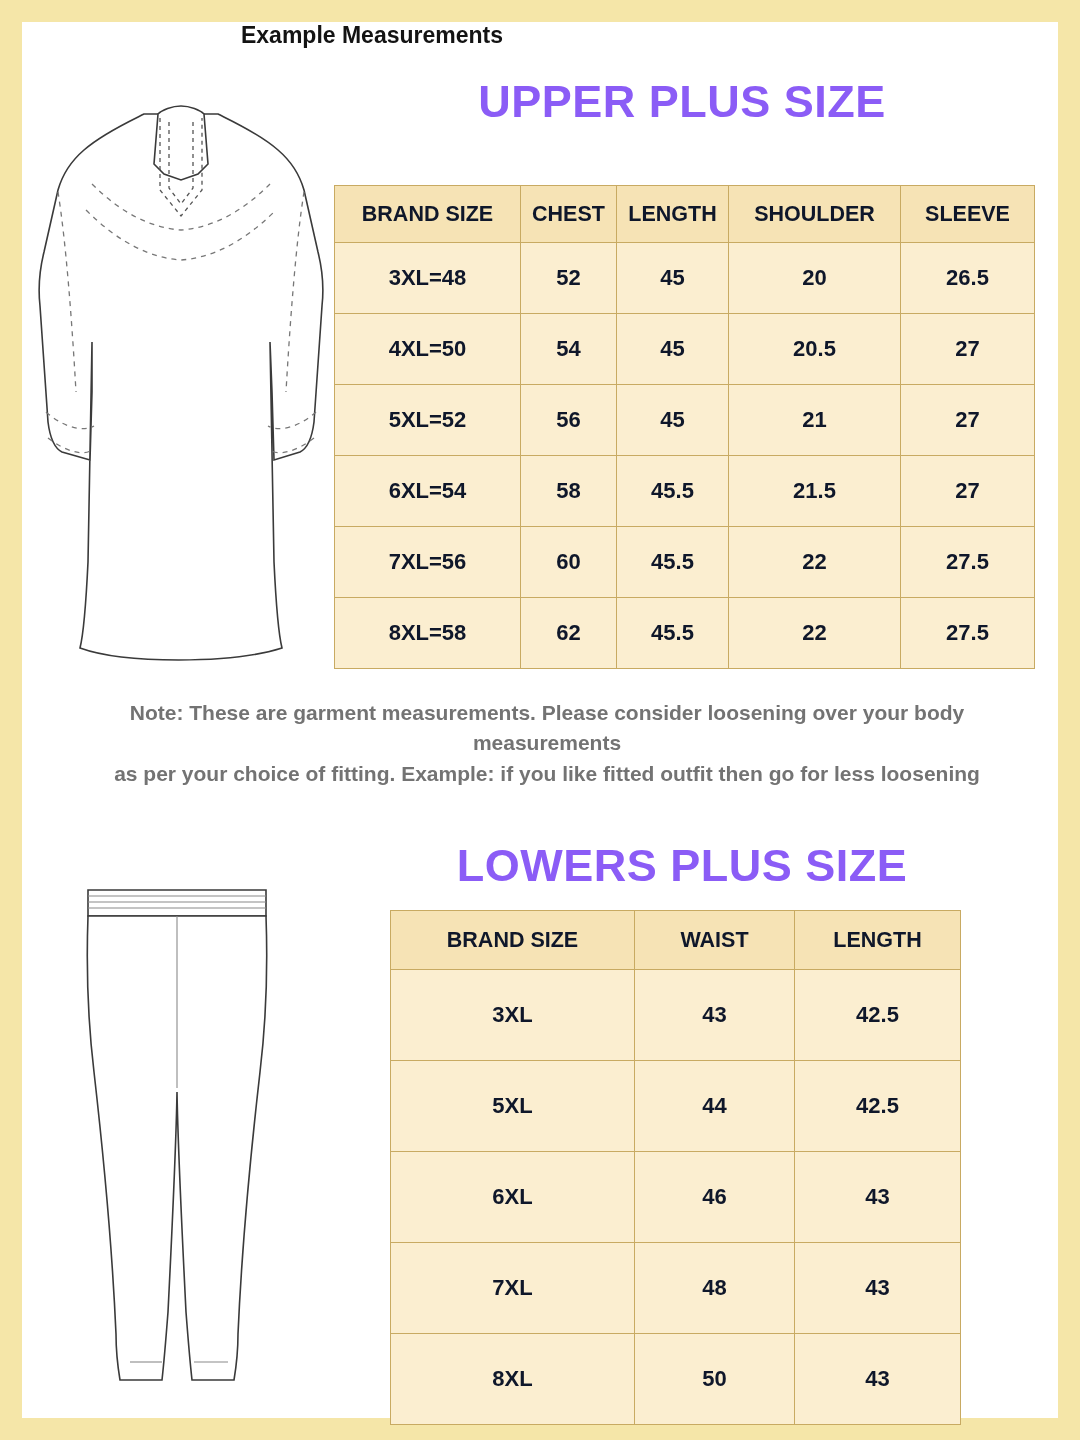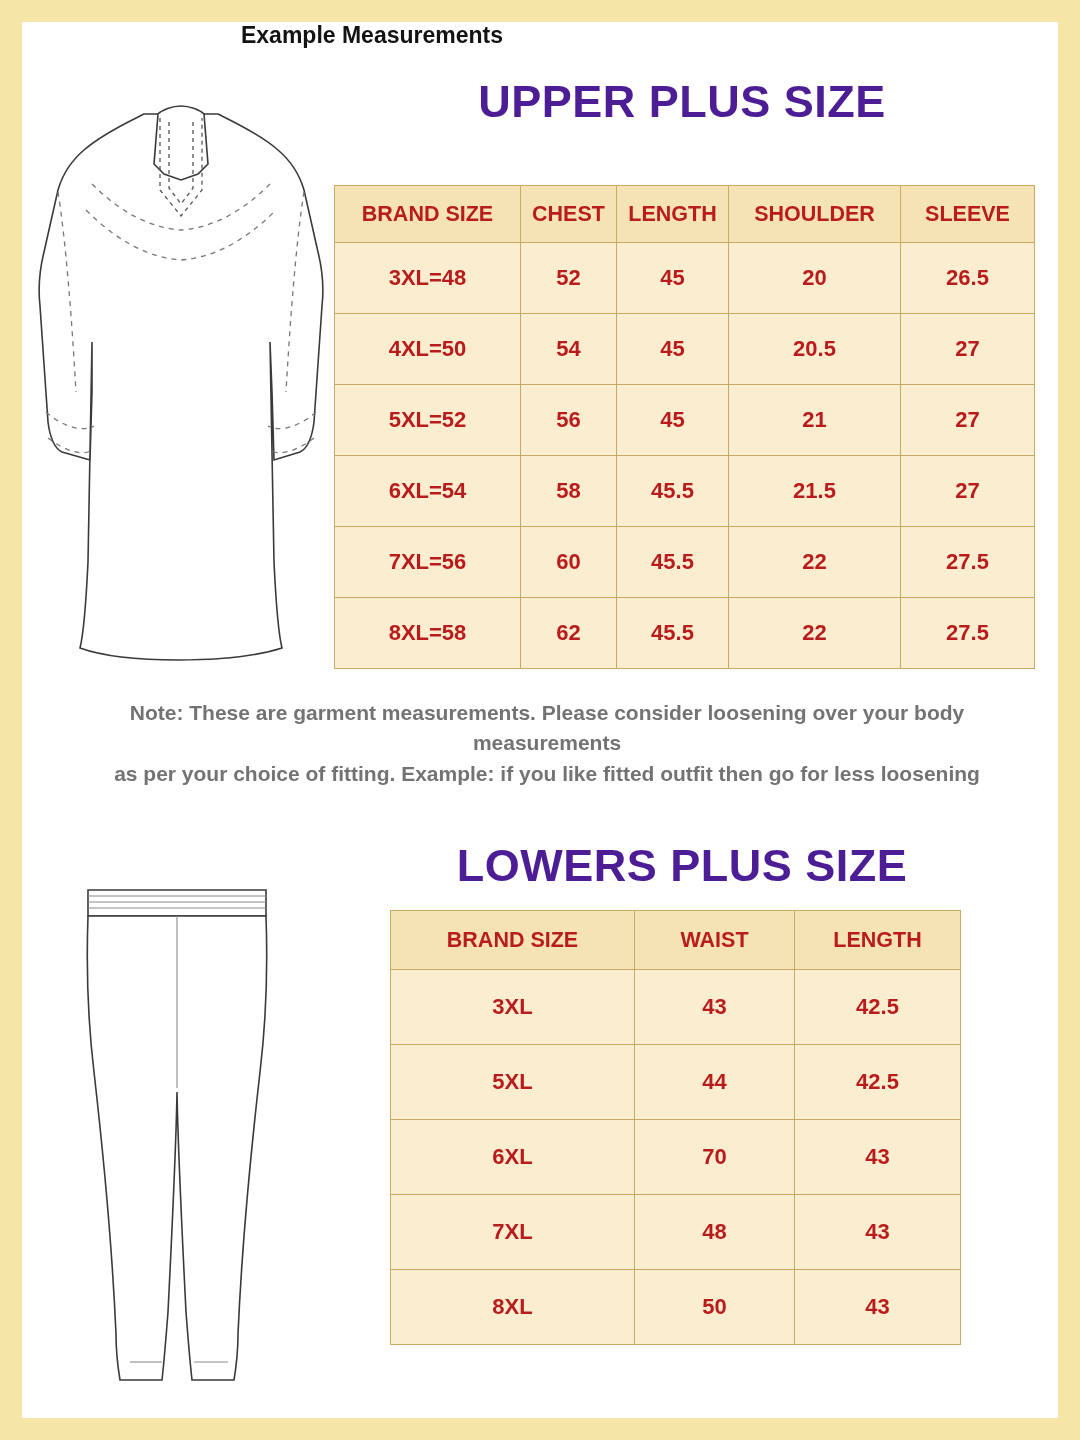--- a/index.html
+++ b/index.html
@@ -26,21 +26,21 @@
   .upper-section {
     position: absolute;
     left: 0;
     top: 0;
     width: 1036px;
     height: 740px;
   }
   .title {
     position: absolute;
     font-weight: bold;
-    color: #4c1d95;
+    color: #8b5cf6;
     text-align: center;
     letter-spacing: 0.5px;
   }
   #upper-title {
     left: 310px;
     top: 54px;
     width: 700px;
     font-size: 45px;
   }
   #upper-subtitle {
@@ -53,21 +53,21 @@
     color: #131313;
   }
 
   table {
     border-collapse: collapse;
     table-layout: fixed;
   }
   table td, table th {
     border: 1.5px solid #c8aa62;
     text-align: center;
-    color: #b91c1c;
+    color: #0f172a;
     font-weight: bold;
   }
 
   
   #upper-table {
     position: absolute;
     left: 312px;
     top: 163px;
     width: 700px;
   }
@@ -124,21 +124,21 @@
   #lower-table th {
     background: #f6e3b5;
     font-size: 21.5px;
     height: 58px;
     padding: 0;
   }
   #lower-table td {
     background: #fbeed0;
     font-size: 22px;
     height: 66px;
-    padding: 4px;
+    padding: 12px;
   }
   #lower-table .c0 { width: 244px; }
   #lower-table .c1 { width: 160px; }
   #lower-table .c2 { width: 166px; }
 
   
   .kurta-art {
     position: absolute;
     left: 10px;
     top: 70px;
@@ -325,21 +325,21 @@
           <td>43</td>
           <td>42.5</td>
         </tr>
         <tr>
           <td>5XL</td>
           <td>44</td>
           <td>42.5</td>
         </tr>
         <tr>
           <td>6XL</td>
-          <td>70</td>
+          <td>46</td>
           <td>43</td>
         </tr>
         <tr>
           <td>7XL</td>
           <td>48</td>
           <td>43</td>
         </tr>
         <tr>
           <td>8XL</td>
           <td>50</td>

